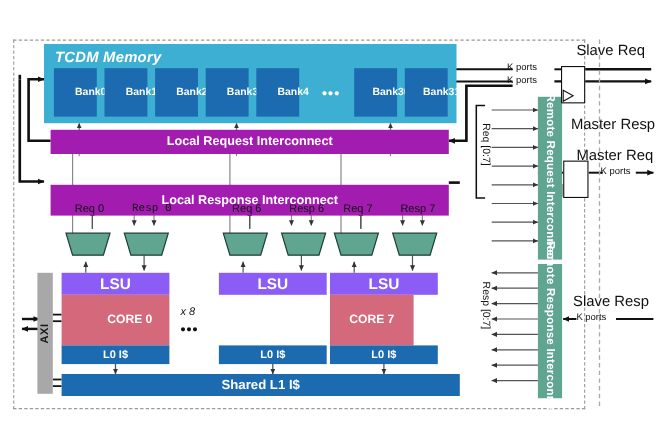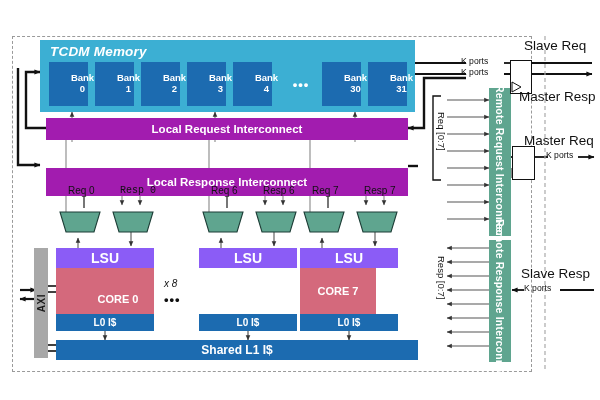--- a/index.html
+++ b/index.html
@@ -10,21 +10,21 @@
   .abs{position:absolute;box-sizing:border-box;}
 
   
   .cluster-boundary{border:1.4px dashed #9a9a9a;background:transparent;}
 
   
   .tcdm{background:#3CAFD3;}
   .tcdm-title{color:#ffffff;font-style:italic;font-weight:bold;
               font-size:13.5px;letter-spacing:.2px;}
   .bank{background:#1C6BB0;color:#fff;font-weight:bold;font-size:9.5px;
-        display:flex;flex-direction:column;align-items:center;
+        display:flex;align-items:center;
         justify-content:center;line-height:1.12;text-align:center;padding-left:28px;}
   .bank-dots{color:#ffffff;font-weight:bold;font-size:13px;letter-spacing:1px;
              display:flex;align-items:center;justify-content:center;}
 
   
   .green-bar{background:#a21caf;color:#fff;font-weight:bold;font-size:11.5px;
              display:flex;align-items:center;justify-content:center;
              text-align:center;}
   .vbar{background:#5FA58F;color:#fff;font-weight:bold;font-size:10.5px;
         display:flex;align-items:center;justify-content:center;}
@@ -266,21 +266,21 @@
       <polygon points="304,212 344,212 338,232 310,232"></polygon>
       <polygon points="357,212 397,212 391,232 363,232"></polygon>
     </g>
   </svg>
 
   <div class="abs axi" style="left:34px;top:248px;width:14px;height:110px;">
     <span>AXI</span>
   </div>
 
   <div class="abs lsu" style="left:56px;top:248px;width:98px;height:20px;">LSU</div>
-  <div class="abs core" style="left:56px;top:268px;width:98px;height:62px;padding-left:26px;">CORE 0</div>
+  <div class="abs core" style="left:56px;top:268px;width:98px;height:46px;padding-left:26px;">CORE 0</div>
   <div class="abs l0" style="left:56px;top:314px;width:98px;height:17px;">L0 I$</div>
 
   <div class="abs mult" style="left:164px;top:278px;">x 8</div>
   <div class="abs mult-dots" style="left:164px;top:292px;">•••</div>
 
   <div class="abs lsu" style="left:199px;top:248px;width:98px;height:20px;">LSU</div>
   <div class="abs l0" style="left:199px;top:314px;width:98px;height:17px;">L0 I$</div>
 
   <div class="abs lsu" style="left:300px;top:248px;width:98px;height:20px;">LSU</div>
   <div class="abs core" style="left:300px;top:268px;width:76px;height:46px;">CORE 7</div>
@@ -300,21 +300,21 @@
   <div class="abs lbl-rot" style="left:436px;top:256px;">Resp [0:7]</div>
 
   <div class="abs buf" style="left:510px;top:60px;width:22px;height:34px;"></div>
   <svg width="600" height="400">
     <polygon points="512,82 521,87 512,92" fill="none" stroke="#111" stroke-width="1"></polygon>
     <polygon points="512,168 521,173 512,178" fill="none" stroke="#111" stroke-width="1"></polygon>
   </svg>
   <div class="abs buf" style="left:512px;top:146px;width:23px;height:34px;"></div>
 
   <div class="abs lbl-big" style="left:524px;top:38px;">Slave Req</div>
-  <div class="abs lbl-big" style="left:519px;top:89px;">Master Resp</div>
+  <div class="abs lbl-big" style="left:519px;top:105px;">Master Resp</div>
   <div class="abs lbl-big" style="left:521px;top:266px;">Slave Resp</div>
   <div class="abs lbl-big" style="left:524px;top:133px;">Master Req</div>
 
   <div class="abs lbl-sm" style="left:461px;top:56px;">K ports</div>
   <div class="abs lbl-sm" style="left:461px;top:67px;">K ports</div>
   <div class="abs lbl-sm" style="left:546px;top:150px;">K ports</div>
   <div class="abs lbl-sm" style="left:524px;top:283px;">K ports</div>
 
 </div>
 

